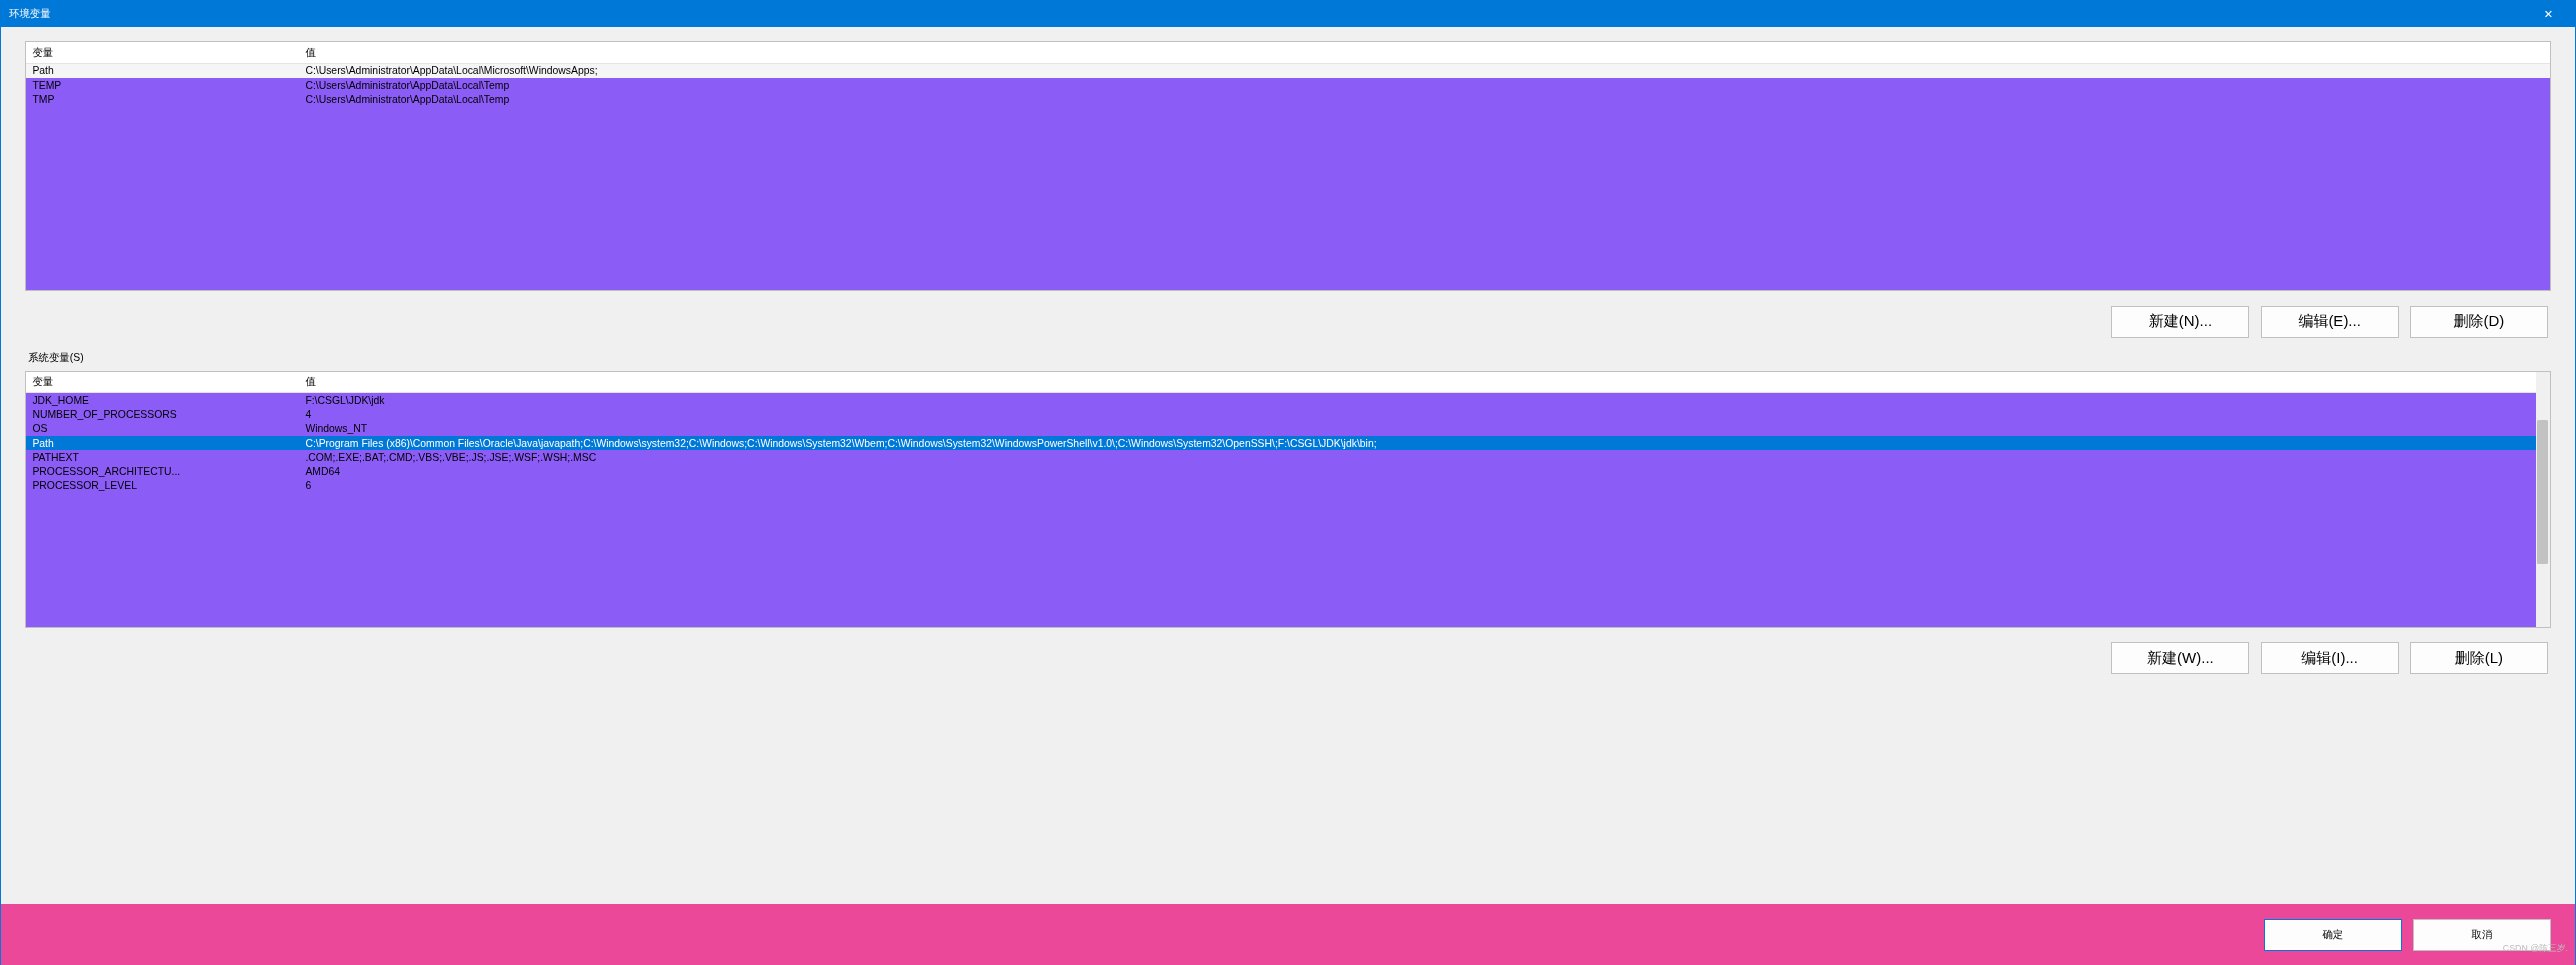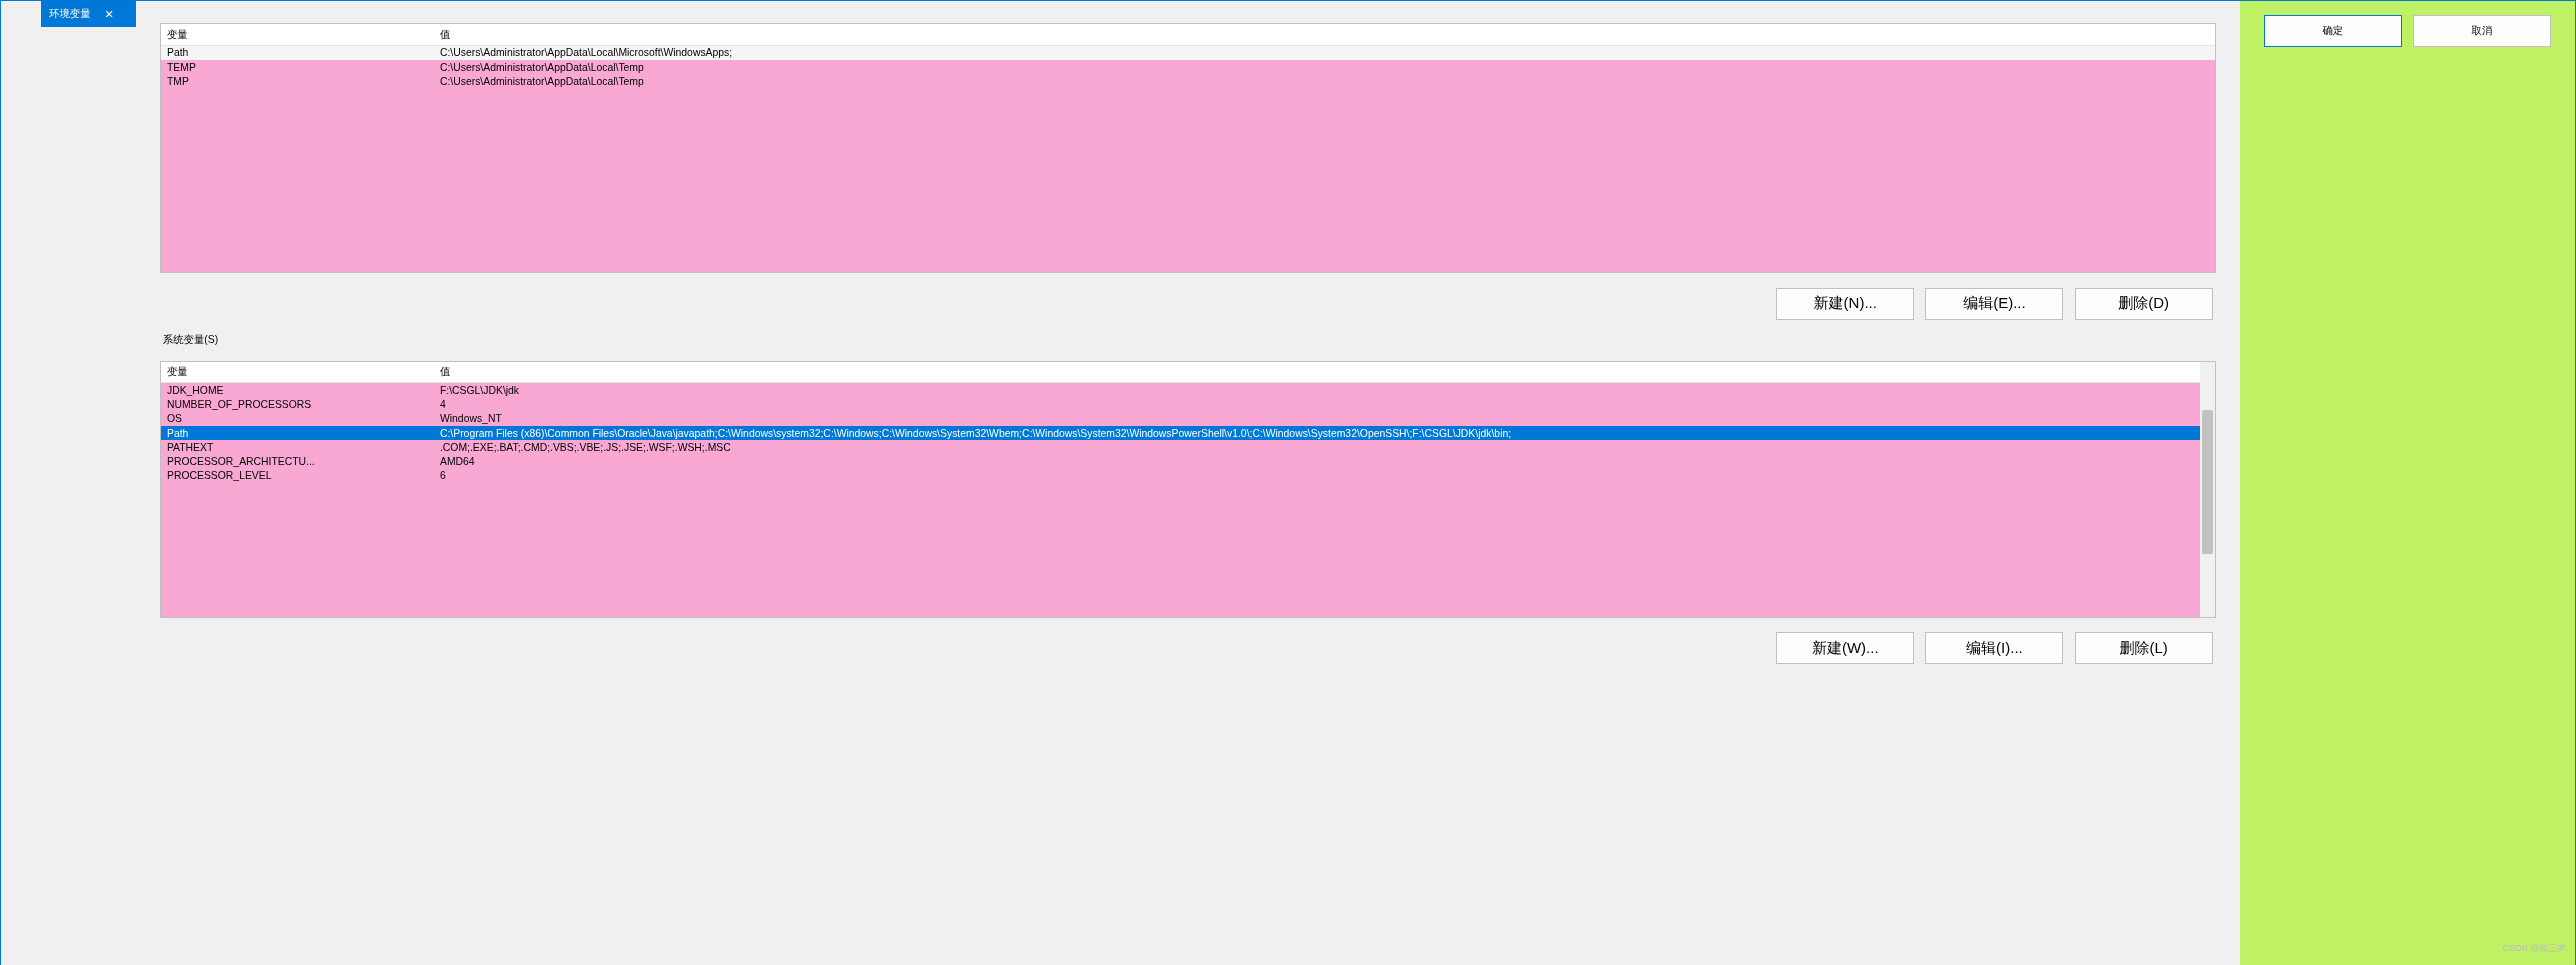--- a/index.html
+++ b/index.html
@@ -10,22 +10,21 @@
     width: 2576px;
     height: 966px;
     overflow: hidden;
   }
   .dialog {
     width: 100%;
     height: 100%;
     border: 0.8px solid #0078d7;
     background: #f0f0f0;
     display: flex;
-    flex-direction: row;
-    padding-left: 40px;
+    flex-direction: column;
   }
   .titlebar {
     background: #0078d7;
     color: #fff;
     height: 26px;
     display: flex;
     align-items: center;
     padding: 0 8px;
     font-size: 10.4px;
   }
@@ -47,24 +46,23 @@
     background: #f0f0f0;
   }
   .section-label {
     font-size: 10.4px;
     color: #000;
     margin-bottom: 6.4px;
     margin-top: 8px;
     padding-left: 3.2px;
   }
   .table-wrap {
-    background: #f9a8d4;
+    background: #8b5cf6;
     border: 0.8px solid #c0c0c0;
     position: relative;
-    margin-top: 8px;
   }
   .user-table-wrap { height: 250px; }
   .sys-table-wrap  { height: 257px; }
   table {
     width: 100%;
     border-collapse: collapse;
     font-size: 10.4px;
     table-layout: fixed;
   }
   thead th {
@@ -115,21 +113,21 @@
     border: 0.8px solid #c0c0c0;
     font-size: 15px;
     font-family: Liberation Sans, sans-serif;
     cursor: pointer;
   }
   .bottom-buttons {
     display: flex;
     justify-content: flex-end;
     gap: 11.2px;
     padding: 14.4px 24px 14.4px 24px;
-    background: #bef264;
+    background: #ec4899;
   }
   .bottom-buttons button {
     min-width: 138px;
     height: 32px;
     background: #fdfdfd;
     border: 0.8px solid #c0c0c0;
     font-size: 10.4px;
     font-family: inherit;
     cursor: pointer;
   }

